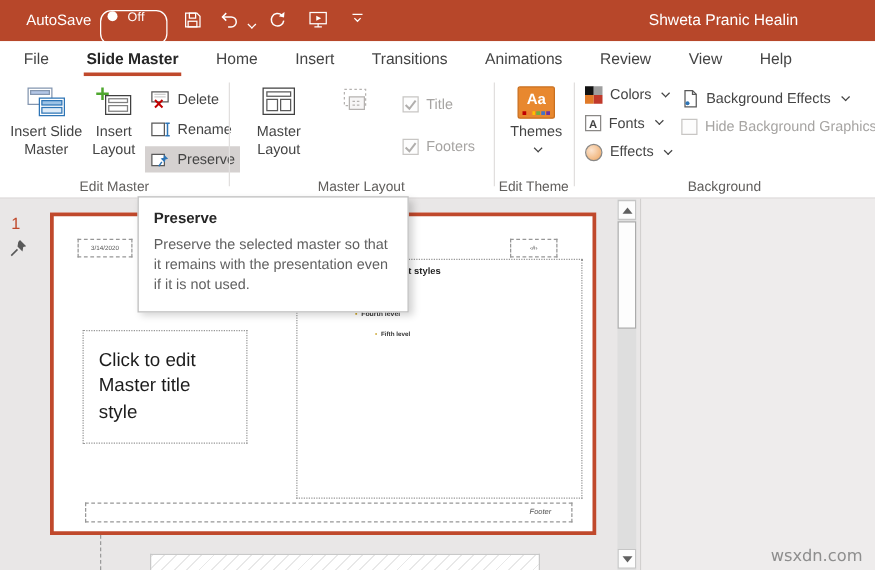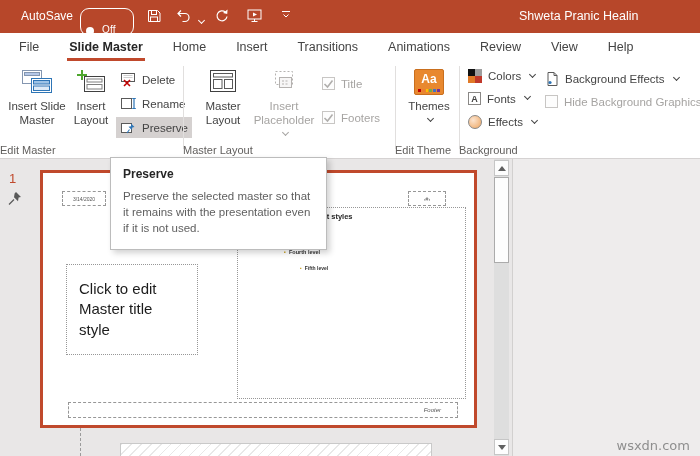--- a/index.html
+++ b/index.html
@@ -2,21 +2,21 @@
 <html><head>
 <meta charset="utf-8">
 <style>
   * { margin:0; padding:0; box-sizing:border-box; }
   body { font-family:"Liberation Sans","DejaVu Sans",sans-serif; }
   .app { position:relative; width:700px; height:456px; overflow:hidden; background:#fff; }
 
   
   .titlebar { position:absolute; left:0; top:0; width:700px; height:33px; background:#b7472a; color:#fff;padding-left:46px; }
   .autosave-label { position:absolute; left:21px; top:9px; font-size:12px; }
-  .toggle { position:absolute; left:80px; top:8px; width:54px; height:28px; border:1px solid #fff; border-radius:9px; display:flex; align-items:flex-end; }
+  .toggle { position:absolute; left:80px; top:8px; width:54px; height:28px; border:1px solid #fff; border-radius:9px; display:flex; align-items:flex-start; }
   .toggle .knob { width:8px; height:8px; border-radius:50%; background:#fff; margin-left:5px; }
   .toggle .state { font-size:10px; margin-left:8px; letter-spacing:.2px; }
   .tb-ico { position:absolute; top:8px; }
   .doc-title { position:absolute; left:519px; top:9px; font-size:12.5px; white-space:nowrap; }
   .chev { display:inline-block; width:5px; height:5px; border-right:1.3px solid currentColor; border-bottom:1.3px solid currentColor; transform:rotate(45deg); margin-left:3px; position:relative; top:-2px; }
 
   
   .menubar { position:absolute; left:0; top:33px; width:700px; height:28px; background:#fff; display:flex; align-items:stretch; padding-left:4px; }
   .menu-item { position:relative; font-size:12.5px; color:#444; padding:0 15px; display:flex; align-items:center; cursor:default; }
   .menu-item.active { color:#262626; font-weight:700; }
@@ -27,21 +27,21 @@
   .vsep { position:absolute; top:5px; height:83px; width:1px; background:#e1dfde; }
   .big-btn { position:absolute; top:4px; height:80px; display:flex; flex-direction:column; align-items:center; text-align:center; font-size:11.5px; line-height:1.18; color:#444; }
   .big-btn .ico { height:30px; display:flex; align-items:center; justify-content:center; margin-top:2px; }
   .big-btn .lbl { margin-top:3px; }
   .big-btn.disabled { color:#a6a4a2; }
   .small-btn { position:absolute; left:116px; height:21px; display:flex; align-items:center; gap:5px; font-size:11.5px; padding:0 4px; white-space:nowrap; }
   .small-btn.hl { background:#d5d1d0; }
   .cb-row { position:absolute; display:flex; align-items:center; gap:6px; font-size:11.5px; white-space:nowrap; }
   .cb-row.disabled { color:#a6a4a2; }
   .cbx { width:13px; height:13px; border:1px solid #c8c6c4; background:#fdfdfd; display:flex; align-items:center; justify-content:center; }
-  .grp-label { position:absolute; top:83px; font-size:11px; color:#605e5c; text-align:left; white-space:nowrap; }
+  .grp-label { position:absolute; top:83px; font-size:11px; color:#605e5c; text-align:center; white-space:nowrap; }
   .themes-ico { width:30px; height:26px; background:#e8882f; border:1px solid #c96f1e; border-radius:2px; position:relative; display:flex; justify-content:center; }
   .themes-ico .aa { color:#fff; font-weight:700; font-size:12px; line-height:18px; }
   .themes-ico .dots { position:absolute; bottom:2px; left:3px; right:3px; display:flex; gap:1px; }
   .themes-ico .dots i { flex:1; height:3px; }
   .colors-ico { width:14px; height:14px; display:grid; grid-template-columns:7px 7px; grid-template-rows:7px 7px; }
   .fonts-ico { width:13px; height:13px; border:1px solid #8a8886; background:#fff; font-size:9px; font-weight:700; color:#444; display:flex; align-items:center; justify-content:center; }
   .effects-ico { width:14px; height:14px; border:1px solid #8a8886; border-radius:50%; background:radial-gradient(circle at 35% 35%, #fce4cf, #eda55f); }
 
   
   .tooltip { position:absolute; left:110px; top:157px; width:217px; background:#fff; border:1px solid #bcbcbc; box-shadow:3px 3px 6px rgba(0,0,0,.18); padding:9px 12px 13px 12px; z-index:50; }
@@ -208,21 +208,20 @@
       <span class="lbl">Master Layout</span>
     </div>
     <div class="big-btn disabled" style="left:252px;width:64px">
       <span class="ico">
         <svg width="28" height="24">
             <rect x="5.5" y="1.5" width="17" height="13" fill="none" stroke="#b5b2b0" stroke-dasharray="2 2"></rect>
             <rect x="9.5" y="7.5" width="12" height="10" fill="#f7f6f6" stroke="#b5b2b0"></rect>
             <path d="M12 11h2M15.5 11h2M12 14h2M15.5 14h2" stroke="#b5b2b0"></path>
           </svg>
       </span>
-      <span class="lbl"><span>Insert Placeholder</span><i class="chev"></i></span>
     </div>
     <div class="cb-row disabled" style="left:322px;top:16px">
       <span class="cbx">
         <svg width="11" height="11">
             <polyline points="1.5,6 4.5,9 9.5,2.5" fill="none" stroke="#b0aeac" stroke-width="1.6"></polyline>
           </svg>
       </span>
       <span>Title</span>
     </div>
     <div class="cb-row disabled" style="left:322px;top:50px">

